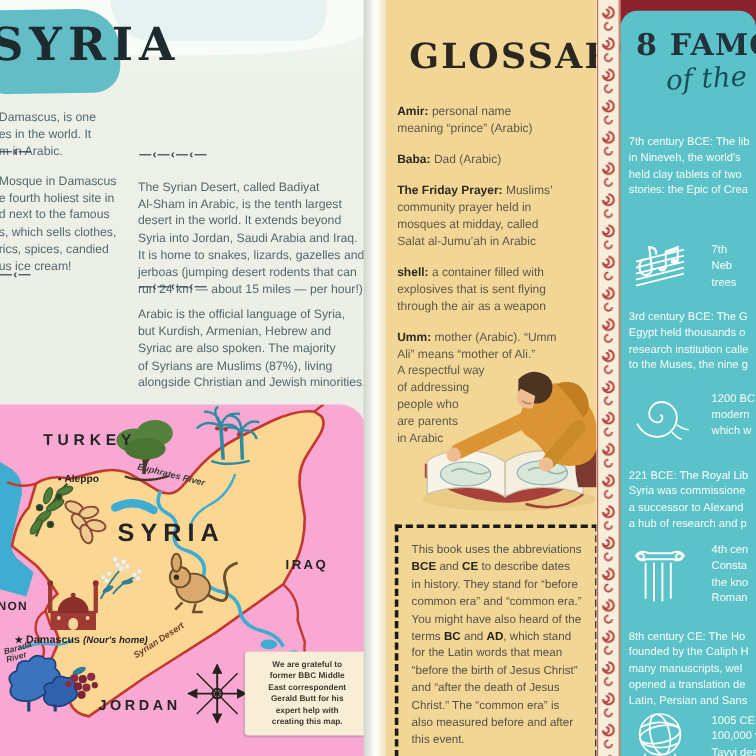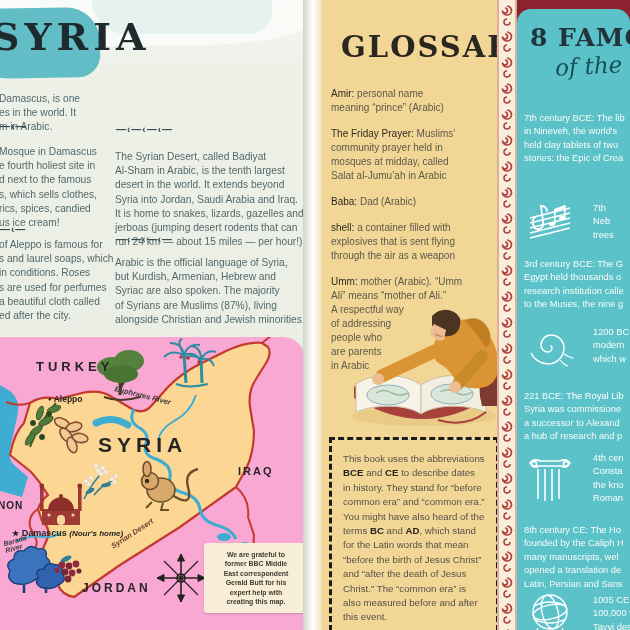--- a/index.html
+++ b/index.html
@@ -40,21 +40,21 @@
     box-shadow:0 1px 2px rgba(0,0,0,.2);}
   
   .gutter{position:absolute;left:303px;top:0;width:21px;height:630px;
     background:linear-gradient(90deg,#cfd4c9 0%,#ffffff 45%,#f2e6c2 85%,#e9d5a0 100%);}
   
   .page-cream{position:absolute;left:322px;top:0;width:308px;height:630px;background:#f2d695;}
   .glossary-title{position:absolute;left:341px;top:30px;font-family:"DejaVu Serif",serif;font-weight:700;
     font-size:29px;letter-spacing:2px;color:#2a2620;}
   .glossary{position:absolute;left:331px;top:87px;width:168px;font-size:10px;line-height:14px;color:#5c594c;}
   .g-entry{margin-bottom:12px;white-space:pre-line;}
-  .g-term{font-weight:400;color:#2d2a21;}
+  .g-term{font-weight:700;color:#2d2a21;}
   .note-box{position:absolute;left:329px;top:437px;width:142px;border:3px dashed #1c1c1c;background:#f2d695;
     padding:12px 11px;font-size:9.7px;line-height:14.4px;color:#55524a;}
   .nb-b{font-weight:700;color:#26231d;}
   .boy{position:absolute;left:336px;top:294px;width:180px;height:144px;}
   
   .swirl{position:absolute;left:497px;top:0;width:20px;height:630px;background:#f7efdc;}
   
   .maroon{position:absolute;left:517px;top:0;width:113px;height:630px;background:#8c2130;}
   .panel{position:absolute;left:517px;top:9px;width:113px;height:621px;background:#5cc2ca;
     border-radius:14px 14px 0 0;overflow:hidden;}
@@ -82,26 +82,20 @@
 es in the world. It
 m in Arabic.</div>
     <div class="divider" style="left:0;top:121px">—‹—</div>
     <div class="body-txt c1" style="top:145px">Mosque in Damascus
 e fourth holiest site in
 d next to the famous
 s, which sells clothes,
 rics, spices, candied
 us ice cream!</div>
     <div class="divider" style="left:0;top:224px">—‹—</div>
-    <div class="body-txt c1" style="top:238px">of Aleppo is famous for
-s and laurel soaps, which
-in conditions. Roses
-s are used for perfumes
-a beautiful cloth called
-ed after the city.</div>
 
     <div class="divider" style="left:116px;top:124px">—‹—‹—‹—</div>
     <div class="body-txt c2" style="top:150px">The Syrian Desert, called Badiyat
 Al-Sham in Arabic, is the tenth largest
 desert in the world. It extends beyond
 Syria into Jordan, Saudi Arabia and Iraq.
 It is home to snakes, lizards, gazelles and
 jerboas (jumping desert rodents that can
 run 24 km — about 15 miles — per hour!).</div>
     <div class="divider" style="left:116px;top:234px">—‹—‹—‹—</div>
@@ -257,25 +251,25 @@
 creating this map.</div>
   </div>
 
   <div class="gutter"></div>
 
   <div class="page-cream"></div>
   <div class="glossary-title">GLOSSARY</div>
   <div class="glossary" id="glossary-list">
       <div class="g-entry"><span class="g-term">Amir:</span><span class="g-def"> personal name
 meaning “prince” (Arabic)</span></div>
+      <div class="g-entry"><span class="g-term">Baba:</span><span class="g-def"> Dad (Arabic)</span></div>
       <div class="g-entry"><span class="g-term">The Friday Prayer:</span><span class="g-def"> Muslims’
 community prayer held in
 mosques at midday, called
 Salat al-Jumu’ah in Arabic</span></div>
-      <div class="g-entry"><span class="g-term">Baba:</span><span class="g-def"> Dad (Arabic)</span></div>
       <div class="g-entry"><span class="g-term">shell:</span><span class="g-def"> a container filled with
 explosives that is sent flying
 through the air as a weapon</span></div>
       <div class="g-entry"><span class="g-term">Umm:</span><span class="g-def"> mother (Arabic). “Umm
 Ali” means “mother of Ali.”
 A respectful way
 of addressing
 people who
 are parents
 in Arabic</span></div>

